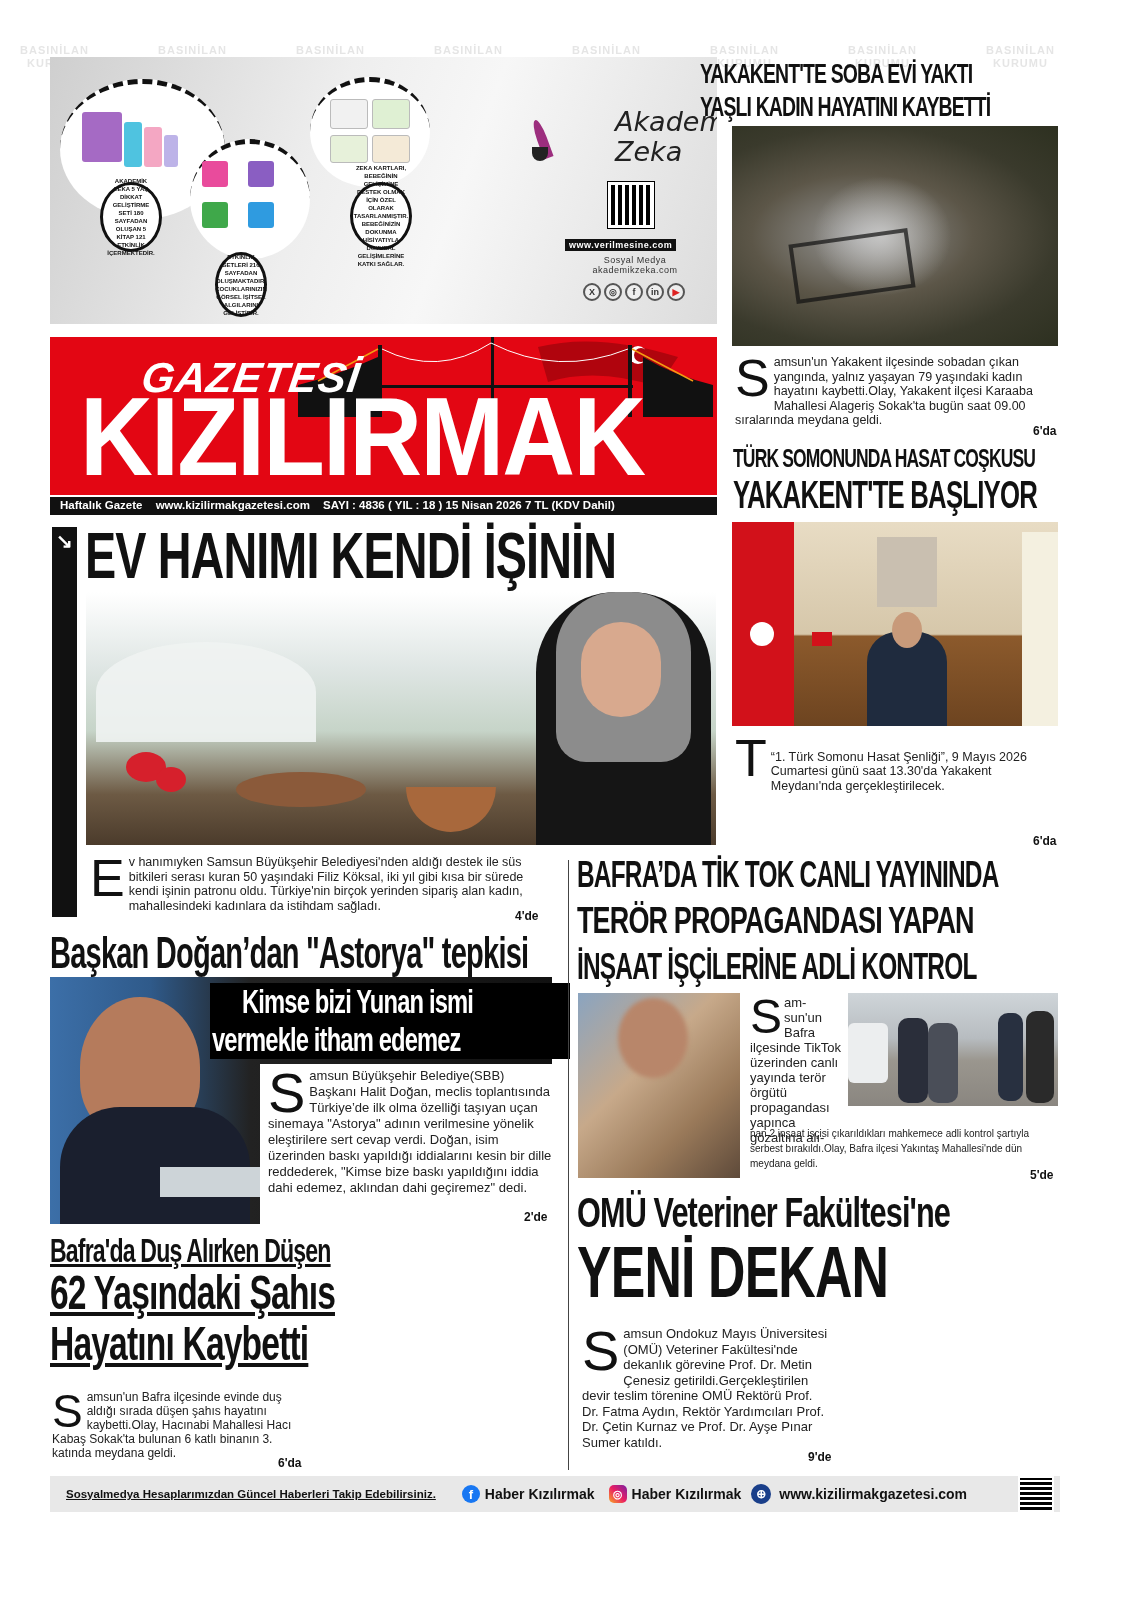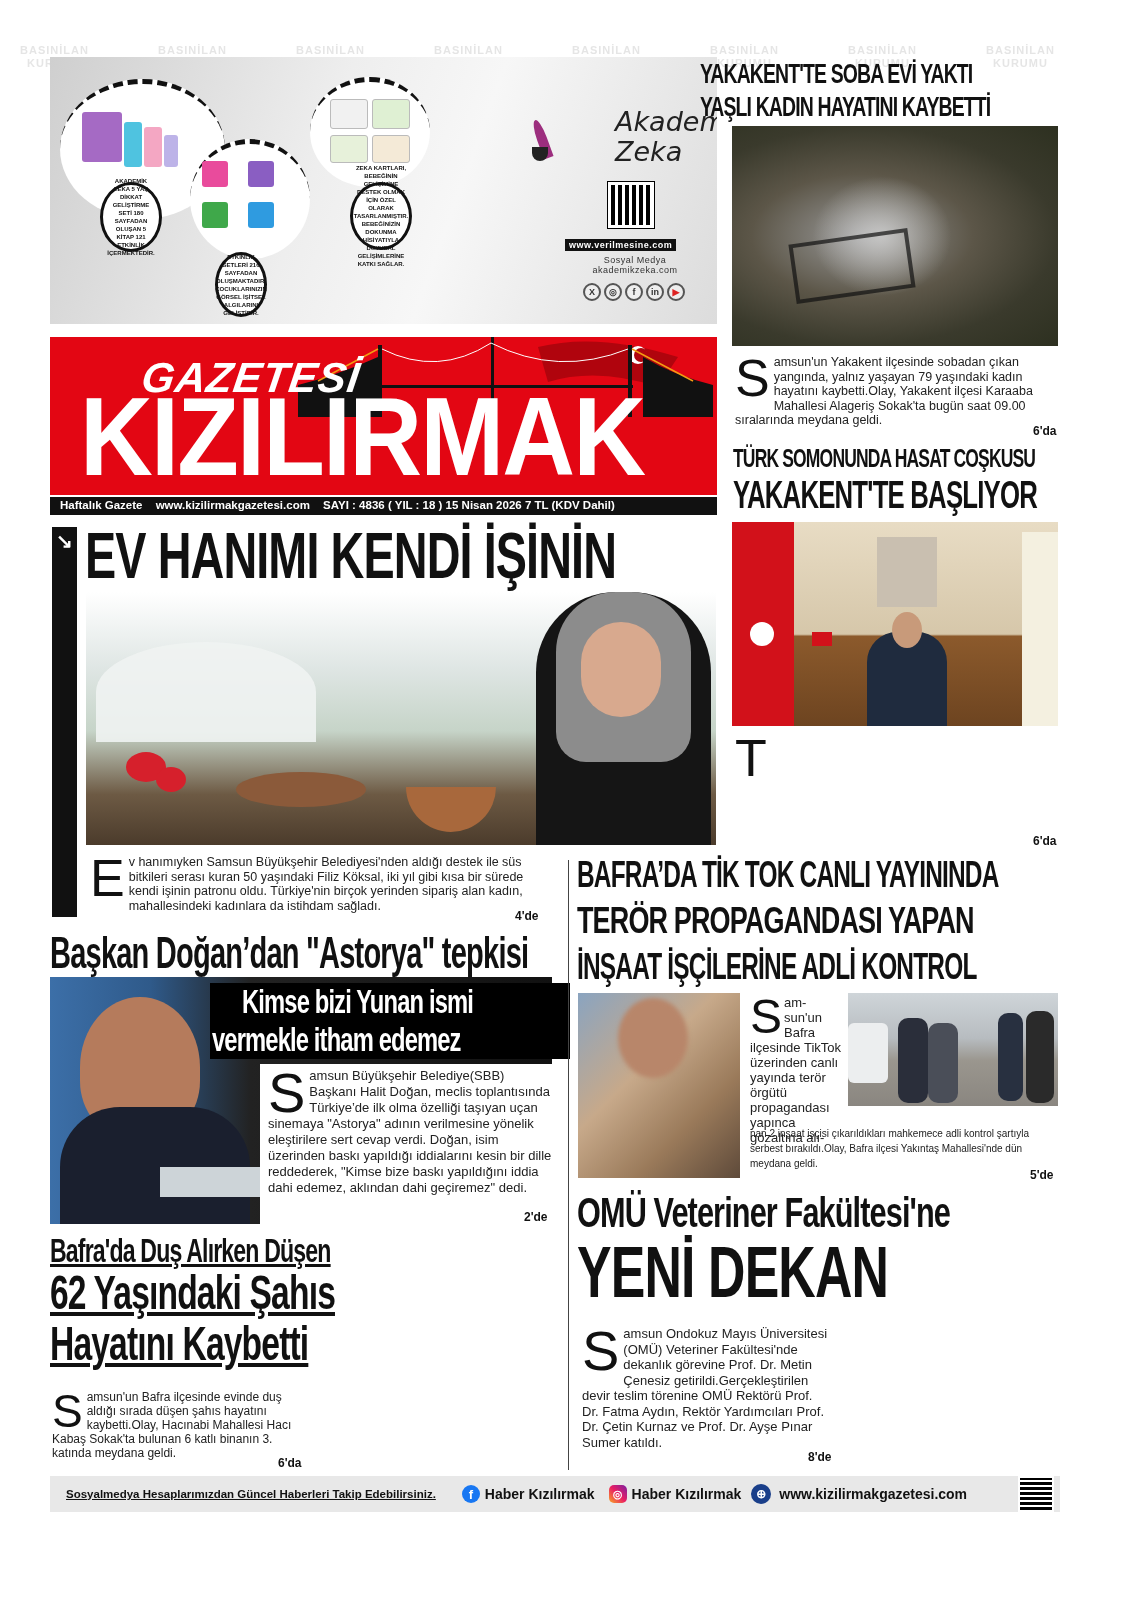--- a/index.html
+++ b/index.html
@@ -169,21 +169,21 @@
 <div class="photo" style="left:732px;top:522px;width:326px;height:204px;background:linear-gradient(180deg,#e8dcc4 0%,#d6c7aa 55%,#8c5a2c 56%,#6d4420 100%);">
   <div style="position:absolute;left:0;top:0;width:62px;height:204px;background:#d2111a;"></div>
   <div style="position:absolute;left:18px;top:100px;width:24px;height:24px;border-radius:50%;background:#fff;"></div>
   <div style="position:absolute;left:145px;top:15px;width:60px;height:70px;background:#c9bfb0;"></div>
   <div style="position:absolute;left:135px;top:110px;width:80px;height:94px;background:#1f2b3e;border-radius:30px 30px 0 0;"></div>
   <div style="position:absolute;left:160px;top:90px;width:30px;height:36px;background:#c89a7a;border-radius:50%;"></div>
   <div style="position:absolute;left:80px;top:110px;width:20px;height:14px;background:#d2111a;"></div>
   <div style="position:absolute;left:290px;top:10px;width:36px;height:194px;background:#f4f0e0;"></div>
 </div>
 <div class="abs body-text" style="left:735px;top:735px;width:325px;">
-  <span class="dropcap">T</span><br>
+  <span class="dropcap">T</span><br><span>“1. Türk Somonu Hasat Şenliği”, 9 Mayıs 2026 Cumartesi günü saat 13.30'da Yakakent Meydanı'nda gerçekleştirilecek.</span>
 </div>
 <div class="pageref" style="left:1033px;top:834px;">6'da</div>
 
 <div class="abs" style="left:52px;top:527px;width:25px;height:390px;background:#111;">
   <div style="color:#fff;font-size:20px;font-weight:900;text-align:center;margin-top:2px;">↘</div>
 </div>
 <div class="abs" style="left:85px;top:524px;width:640px;">
   <div class="rhead" style="font-size:64px;line-height:64px;transform:scaleX(0.73);">EV HANIMI KENDİ İŞİNİN</div>
   <div class="rhead" style="font-size:64px;line-height:64px;transform:scaleX(0.73);">PATRONU OLDU</div>
 </div>
@@ -270,21 +270,21 @@
   <div style="position:absolute;left:190px;top:40px;width:25px;height:181px;background:#fff;border-left:4px solid #1c3f7a;"></div>
   <div style="position:absolute;left:60px;top:95px;width:70px;height:126px;background:#1f2430;border-radius:30px 30px 0 0;"></div>
   <div style="position:absolute;left:78px;top:70px;width:32px;height:38px;background:#c99c84;border-radius:50%;"></div>
   <div style="position:absolute;left:130px;top:100px;width:60px;height:121px;background:#15151a;border-radius:30px 30px 0 0;"></div>
   <div style="position:absolute;left:144px;top:72px;width:30px;height:36px;background:#d9a683;border-radius:50%;"></div>
   <div style="position:absolute;left:90px;top:130px;width:70px;height:50px;background:#c8a26a;border-radius:40%;"></div>
 </div>
 <div class="abs body-text" style="left:582px;top:1326px;width:250px;font-size:13px;line-height:15.5px;">
   <span class="dropcap" style="font-size:56px;line-height:46px;">S</span><span>amsun Ondokuz Mayıs Üniversitesi (OMÜ) Veteriner Fakültesi'nde dekanlık görevine Prof. Dr. Metin Çenesiz getirildi.Gerçekleştirilen devir teslim törenine OMÜ Rektörü Prof. Dr. Fatma Aydın, Rektör Yardımcıları Prof. Dr. Çetin Kurnaz ve Prof. Dr. Ayşe Pınar Sumer katıldı.</span>
 </div>
-<div class="pageref" style="left:808px;top:1450px;">8'de</div>
+<div class="pageref" style="left:808px;top:1450px;">9'de</div>
 
 <div class="abs" style="left:50px;top:1476px;width:1010px;height:36px;background:#e8e8e8;display:flex;align-items:center;font-size:13px;font-weight:700;white-space:nowrap;">
   <span style="margin-left:16px;font-size:11.5px;text-decoration:underline;">Sosyalmedya Hesaplarımızdan Güncel Haberleri Takip Edebilirsiniz.</span>
   <span style="margin-left:26px;display:inline-flex;align-items:center;">
     <span style="width:18px;height:18px;border-radius:50%;background:#1877f2;color:#fff;font-size:13px;display:inline-flex;align-items:center;justify-content:center;margin-right:5px;">f</span>
     <span style="font-size:14px;">Haber Kızılırmak</span>
   </span>
   <span style="margin-left:14px;display:inline-flex;align-items:center;">
     <span style="width:18px;height:18px;border-radius:5px;background:linear-gradient(45deg,#f9a825,#e91e63,#7b1fa2);color:#fff;font-size:11px;display:inline-flex;align-items:center;justify-content:center;margin-right:5px;">◎</span>
     <span style="font-size:14px;">Haber Kızılırmak</span>

